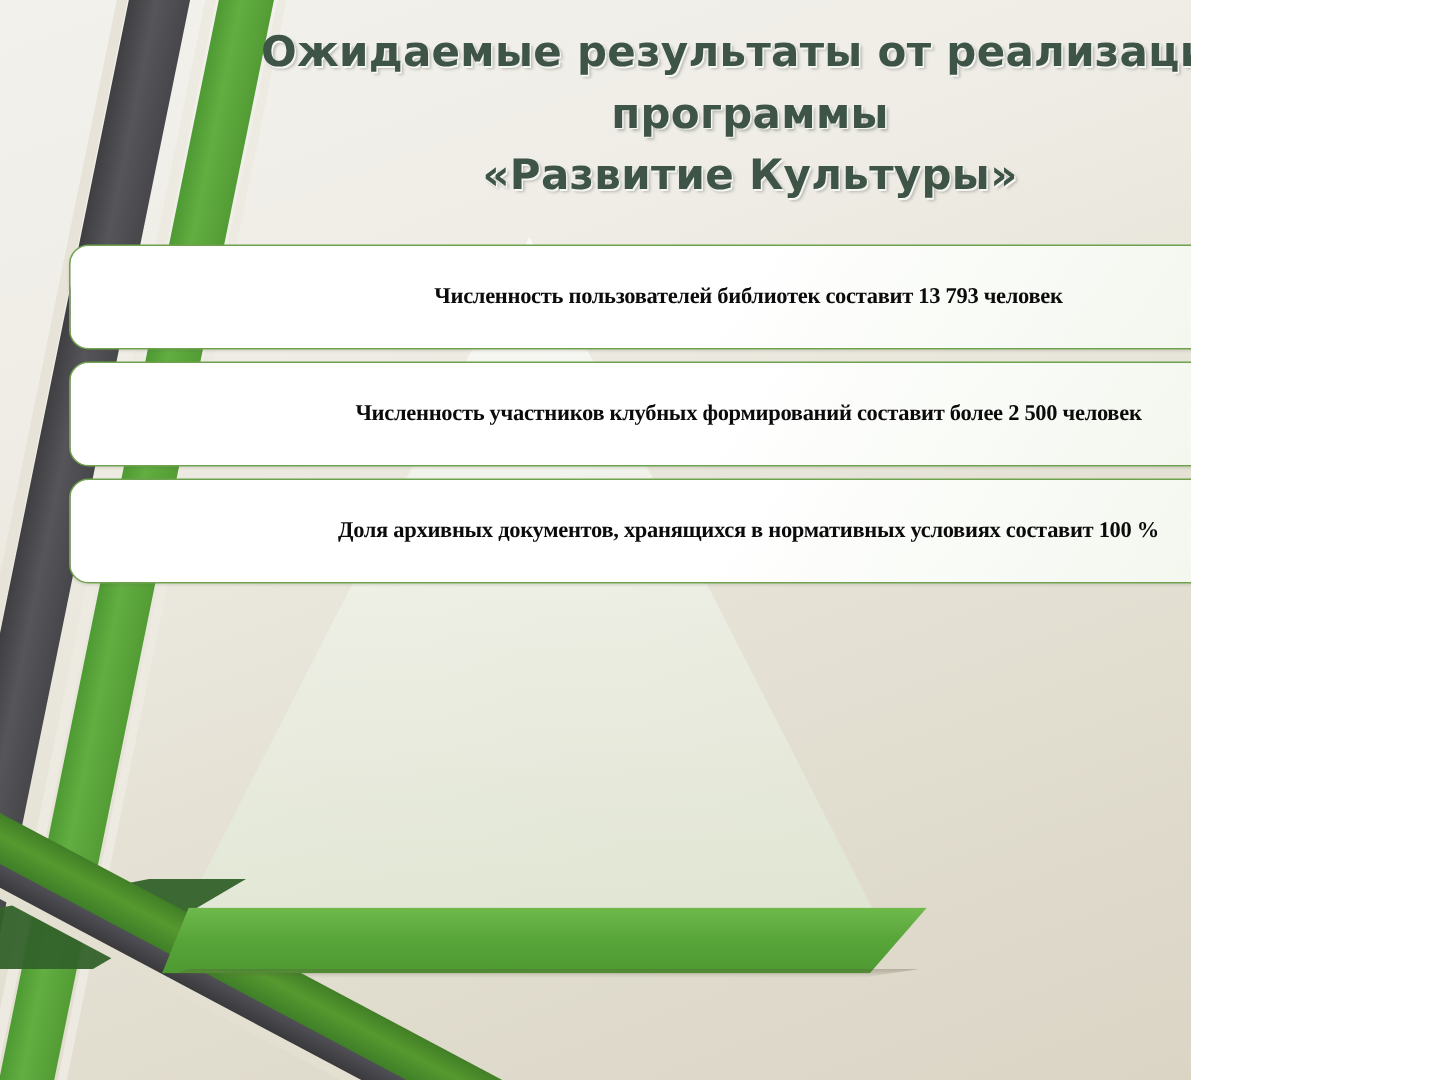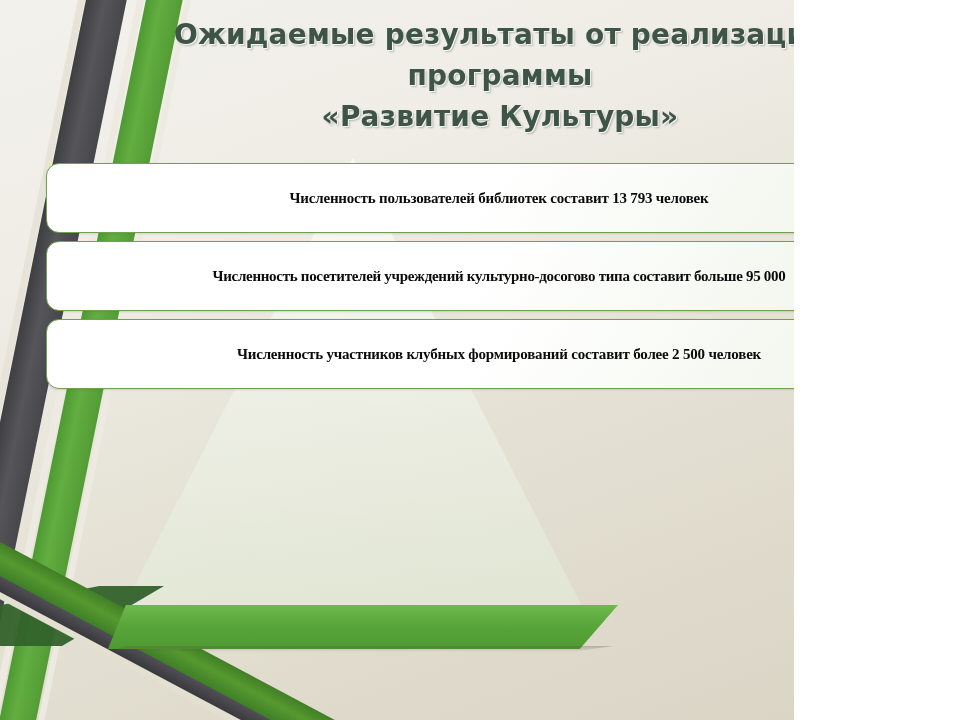--- a/index.html
+++ b/index.html
@@ -223,21 +223,21 @@
   <div class="pyramid-base"></div>
   <div class="pyramid-base-shadow"></div>
 
   <div class="title">Ожидаемые результаты от  реализации программы
 «Развитие Культуры»</div>
 
   <div class="rows">
     <div class="row row-1">
       <div class="row-text">Численность пользователей библиотек составит 13 793 человек</div>
     </div>
-    <div class="row row-2">
-      <div class="row-text">Численность посетителей  учреждений культурно-досогово типа составит больше 95 000</div>
-    </div>
     <div class="row row-4">
       <div class="row-text">Численность участников клубных формирований составит более 2 500 человек</div>
     </div>
+    <div class="row row-5">
+      <div class="row-text">Доля архивных документов, хранящихся в нормативных условиях составит 100 %</div>
+    </div>
   </div>
 
 </div>
 
 </body></html>

